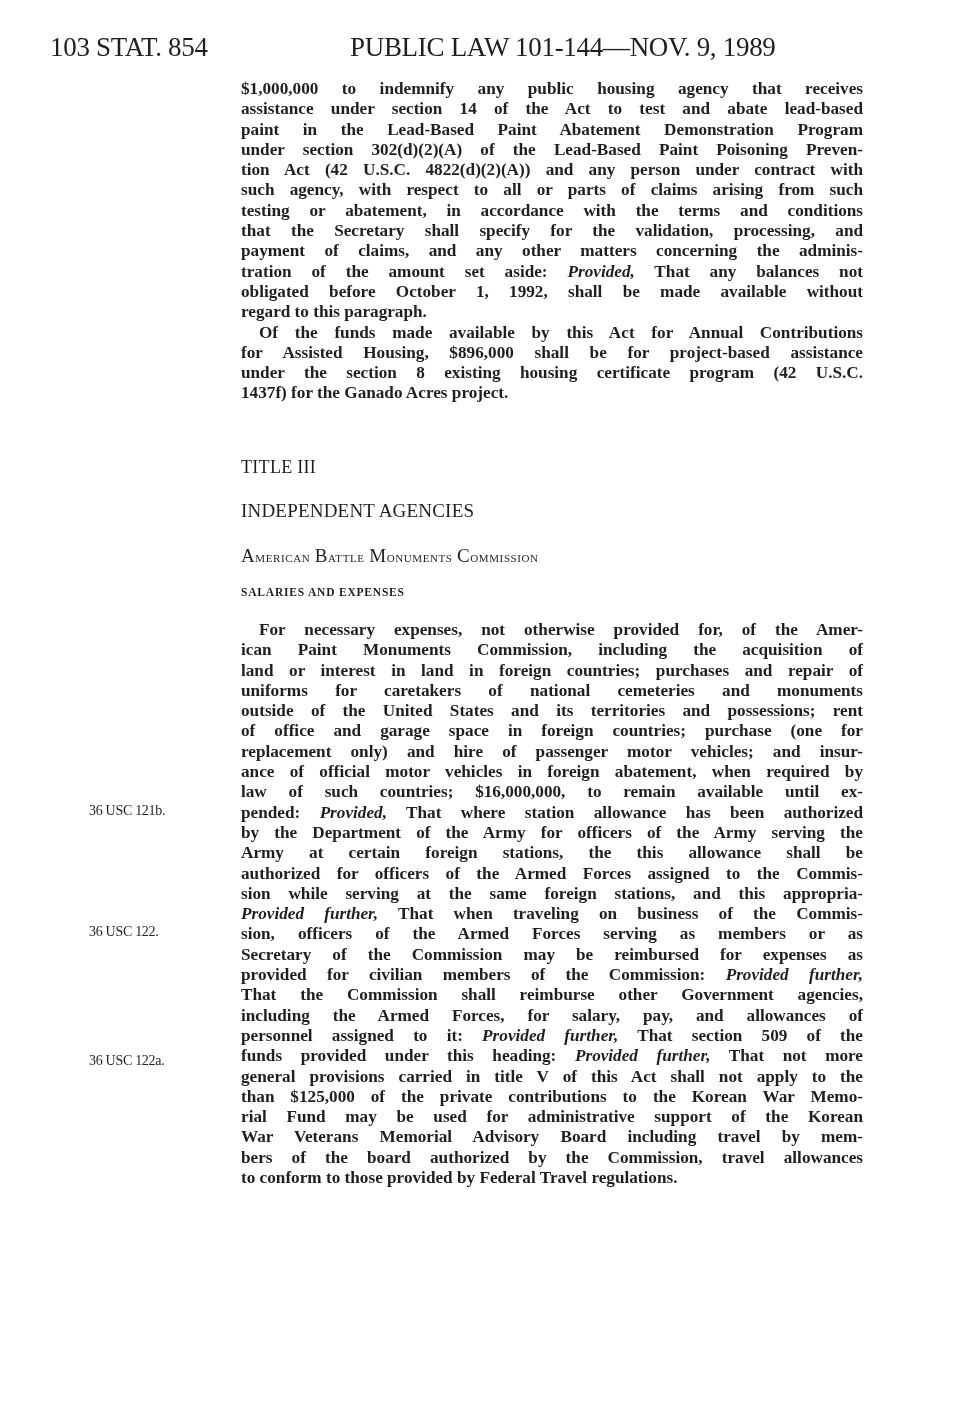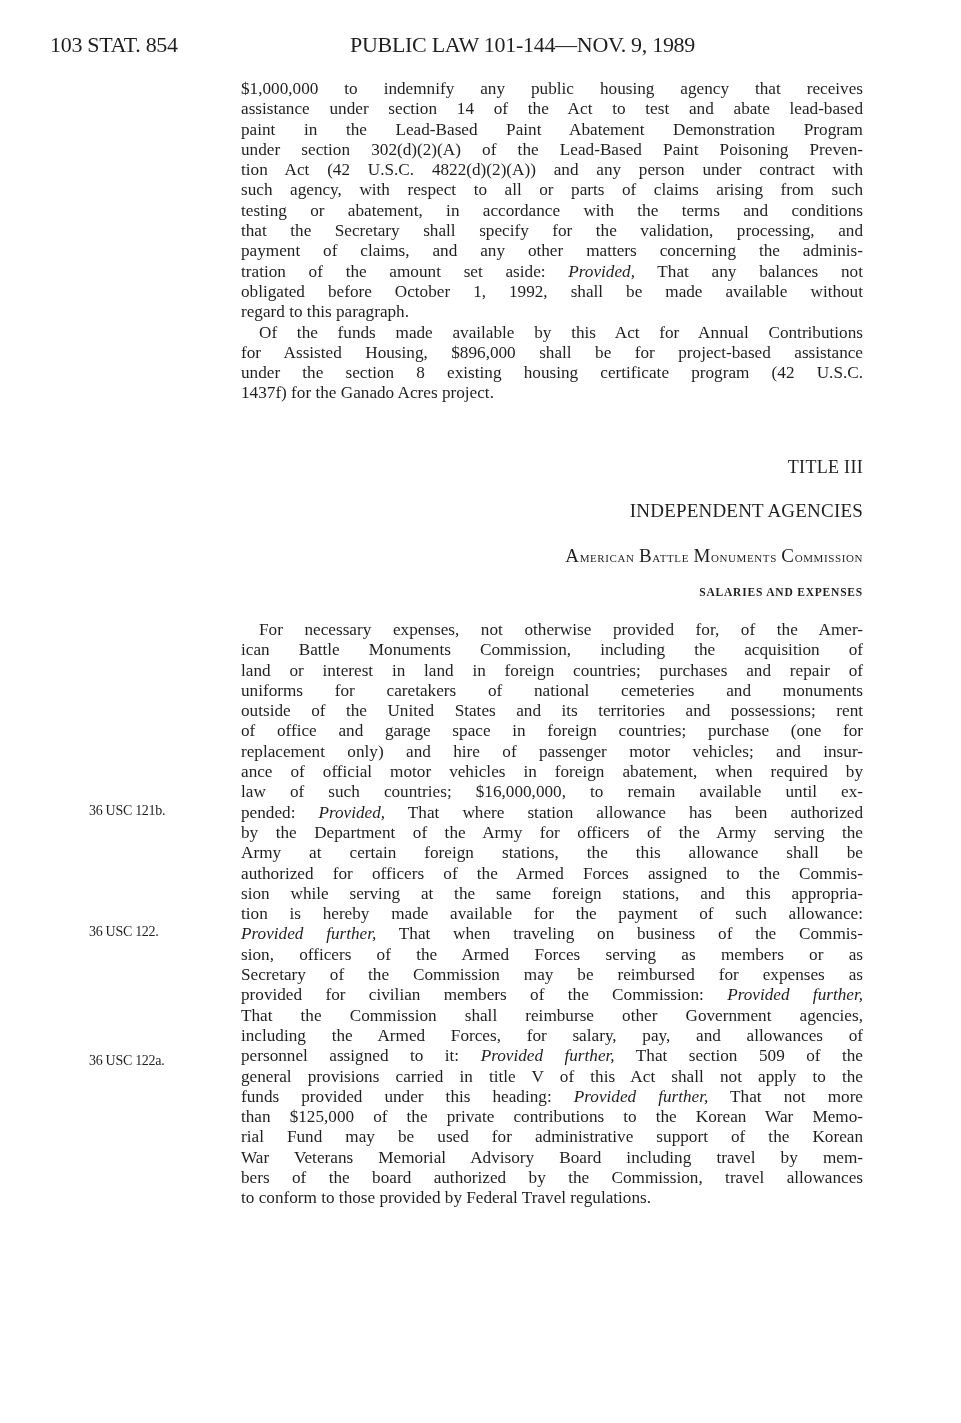--- a/index.html
+++ b/index.html
@@ -6,34 +6,34 @@
     body {
       width: 961px; height: 1423px;
       background: #ffffff;
       color: #1f1f1f;
       font-family: "Liberation Serif", "DejaVu Serif", serif;
       position: relative;
       overflow: hidden;
     }
     .page-header {
       position: absolute; top: 32px; left: 50px; width: 870px; height: 30px;
-      font-size: 22px; letter-spacing: -0.3px;
+      font-size: 27px; letter-spacing: -0.3px;
     }
     .stat-ref { position: absolute; left: 0; top: 0; }
     .law-ref { position: absolute; left: 300px; top: 0; }
     .body-block {
       position: absolute; left: 241px; width: 622px;
       font-size: 17.2px; line-height: 20.3px;
     }
-    .line { display: block; white-space: nowrap; text-align: justify; text-align-last: justify; height: 20.3px; }
+    .line { display: block; white-space: nowrap; text-align: justify; text-align-last: justify; height: 20.3px; font-weight: bold; }
     .line.last { text-align-last: left; }
     .indent { padding-left: 18px; }
     em { font-style: italic; }
     .center-heading {
-      position: absolute; left: 241px; width: 622px; text-align: right;
+      position: absolute; left: 241px; width: 622px; text-align: left;
     }
     .title-num { top: 457px; font-size: 18px; letter-spacing: 0.3px; }
     .title-name { top: 500px; font-size: 19px; letter-spacing: 0.2px; }
     .agency { top: 545px; font-size: 15.5px; font-variant: small-caps; letter-spacing: 0.6px; }
     .agency .big { font-size: 19px; }
     .subhead { top: 586px; font-size: 11.5px; font-weight: bold; letter-spacing: 0.8px; }
     .margin-note {
       position: absolute; left: 89px; font-size: 14px; letter-spacing: -0.3px; text-align: right;
     }
   </style>
@@ -69,43 +69,42 @@
 <div class="center-heading agency">
   <span><span class="big">A</span><span>merican</span></span>
   <span><span class="big">B</span><span>attle</span></span>
   <span><span class="big">M</span><span>onuments</span></span>
   <span><span class="big">C</span><span>ommission</span></span>
 </div>
 <div class="center-heading subhead">SALARIES AND EXPENSES</div>
 
 <div class="body-block" style="top:620px;">
   <span class="line indent">For necessary expenses, not otherwise provided for, of the Amer-</span>
-  <span class="line">ican Battle Monuments Commission, including the acquisition of</span>
+  <span class="line">ican Paint Monuments Commission, including the acquisition of</span>
   <span class="line">land or interest in land in foreign countries; purchases and repair of</span>
   <span class="line">uniforms for caretakers of national cemeteries and monuments</span>
   <span class="line">outside of the United States and its territories and possessions; rent</span>
   <span class="line">of office and garage space in foreign countries; purchase (one for</span>
   <span class="line">replacement only) and hire of passenger motor vehicles; and insur-</span>
   <span class="line">ance of official motor vehicles in foreign abatement, when required by</span>
   <span class="line">law of such countries; $16,000,000, to remain available until ex-</span>
   <span class="line"><span>pended: </span><em>Provided,</em><span> That where station allowance has been authorized</span></span>
   <span class="line">by the Department of the Army for officers of the Army serving the</span>
   <span class="line">Army at certain foreign stations, the this allowance shall be</span>
   <span class="line">authorized for officers of the Armed Forces assigned to the Commis-</span>
   <span class="line">sion while serving at the same foreign stations, and this appropria-</span>
-  <span class="line">tion is hereby made available for the payment of such allowance:</span>
   <span class="line"><em>Provided further,</em><span> That when traveling on business of the Commis-</span></span>
   <span class="line">sion, officers of the Armed Forces serving as members or as</span>
   <span class="line">Secretary of the Commission may be reimbursed for expenses as</span>
   <span class="line"><span>provided for civilian members of the Commission: </span><em>Provided further,</em></span>
   <span class="line">That the Commission shall reimburse other Government agencies,</span>
   <span class="line">including the Armed Forces, for salary, pay, and allowances of</span>
   <span class="line"><span>personnel assigned to it: </span><em>Provided further,</em><span> That section 509 of the</span></span>
+  <span class="line"><span>funds provided under this heading: </span><em>Provided further,</em><span> That not more</span></span>
   <span class="line">general provisions carried in title V of this Act shall not apply to the</span>
-  <span class="line"><span>funds provided under this heading: </span><em>Provided further,</em><span> That not more</span></span>
   <span class="line">than $125,000 of the private contributions to the Korean War Memo-</span>
   <span class="line">rial Fund may be used for administrative support of the Korean</span>
   <span class="line">War Veterans Memorial Advisory Board including travel by mem-</span>
   <span class="line">bers of the board authorized by the Commission, travel allowances</span>
   <span class="line last">to conform to those provided by Federal Travel regulations.</span>
 </div>
 
 <div class="margin-note" style="top:803px;">36 USC 121b.</div>
 <div class="margin-note" style="top:924px;">36 USC 122.</div>
 <div class="margin-note" style="top:1005px;margin-top:48px;">36 USC 122a.</div>

